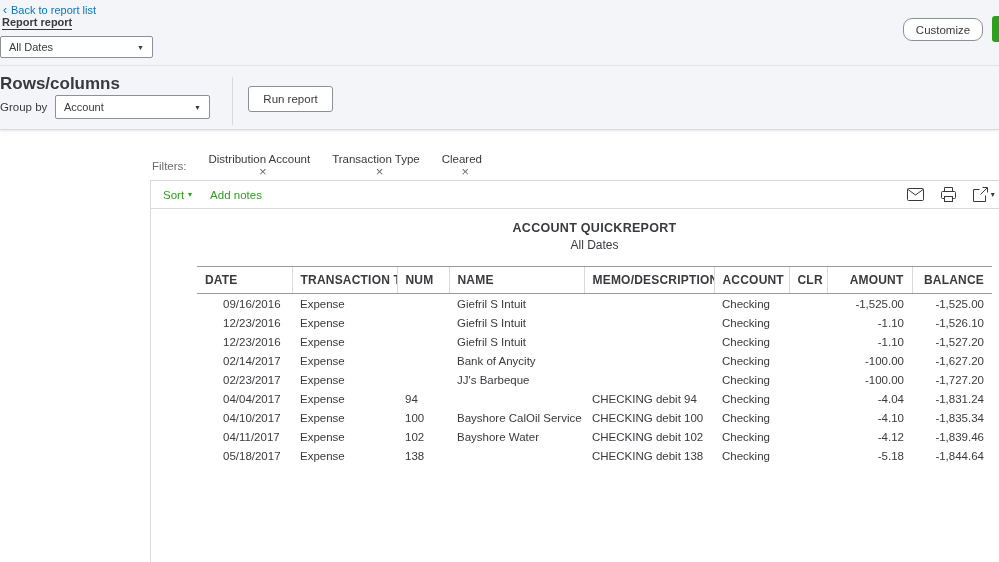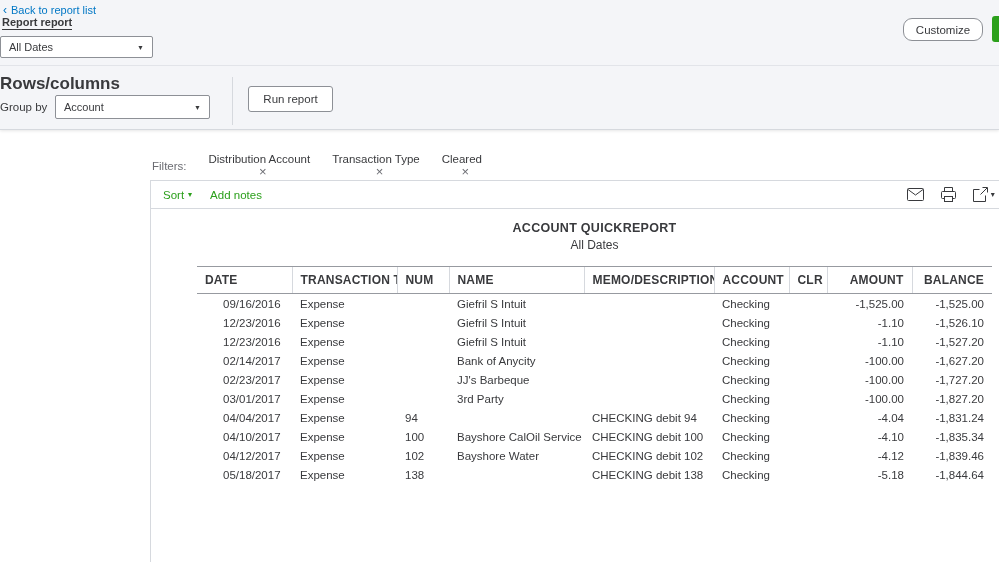--- a/index.html
+++ b/index.html
@@ -259,31 +259,20 @@
     <td>Expense</td>
     <td></td>
     <td>JJ's Barbeque</td>
     <td></td>
     <td>Checking</td>
     <td></td>
     <td class="right">-100.00</td>
     <td class="right">-1,727.20</td>
   </tr>
 
-  <tr>
-    <td class="c-date">03/01/2017</td>
-    <td>Expense</td>
-    <td></td>
-    <td>3rd Party</td>
-    <td></td>
-    <td>Checking</td>
-    <td></td>
-    <td class="right">-100.00</td>
-    <td class="right">-1,827.20</td>
-  </tr>
 
   <tr>
     <td class="c-date">04/04/2017</td>
     <td>Expense</td>
     <td>94</td>
     <td></td>
     <td>CHECKING debit 94</td>
     <td>Checking</td>
     <td></td>
     <td class="right">-4.04</td>
@@ -296,21 +285,21 @@
     <td>100</td>
     <td>Bayshore CalOil Service</td>
     <td>CHECKING debit 100</td>
     <td>Checking</td>
     <td></td>
     <td class="right">-4.10</td>
     <td class="right">-1,835.34</td>
   </tr>
 
   <tr>
-    <td class="c-date">04/12/2017</td>
+    <td class="c-date">04/11/2017</td>
     <td>Expense</td>
     <td>102</td>
     <td>Bayshore Water</td>
     <td>CHECKING debit 102</td>
     <td>Checking</td>
     <td></td>
     <td class="right">-4.12</td>
     <td class="right">-1,839.46</td>
   </tr>
 

